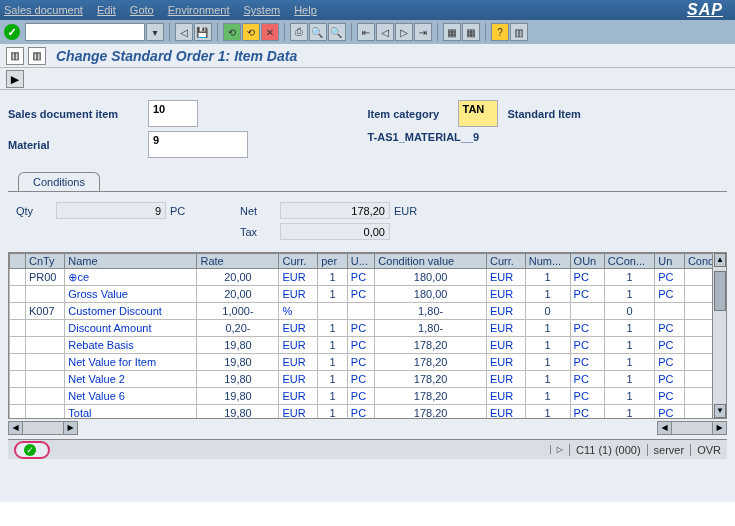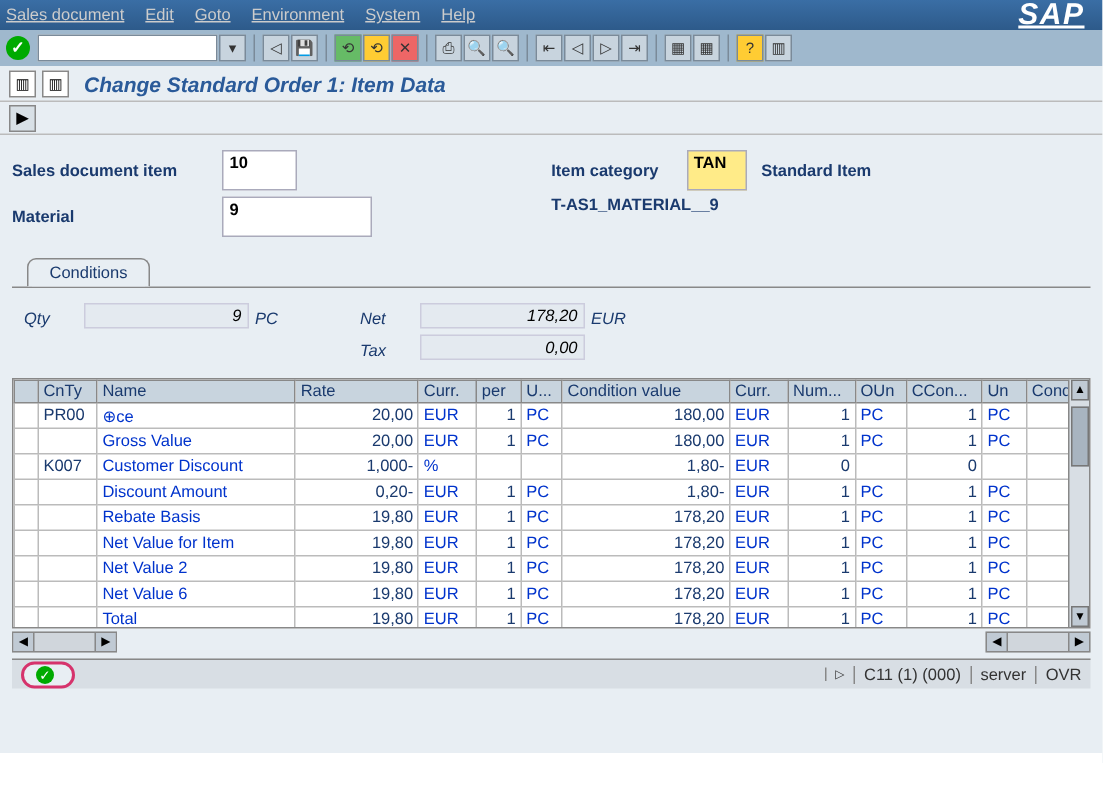--- a/index.html
+++ b/index.html
@@ -1,21 +1,21 @@
 <!DOCTYPE html>
 <html><head>
 <meta charset="utf-8">
 <style>
 * { box-sizing: border-box; margin: 0; padding: 0; font-family: Arial, sans-serif; font-size: 11px; }
 body { background: #fff; width: 735px; height: 526px; overflow: hidden; }
 
 
 .menubar { background: linear-gradient(#3a6ea5, #2d5a8a); height: 20px; display: flex; align-items: center; padding: 0 4px; color: #ccc; }
 .menubar span { margin-right: 14px; text-decoration: underline; cursor: default; }
-.menubar .sap-logo { margin-left: auto; font-weight: bold; font-size: 20px; color: #fff; font-style: italic; letter-spacing: 1px; margin-right: 8px; }
+.menubar .sap-logo { margin-left: auto; font-weight: bold; font-size: 16px; color: #fff; font-style: italic; letter-spacing: 1px; margin-right: 8px; }
 
 
 .toolbar { background: #9fb8cd; height: 24px; display: flex; align-items: center; padding: 0 4px; gap: 1px; }
 .toolbar .check { width: 16px; height: 16px; background: #0a0; border-radius: 50%; color: #fff; text-align: center; line-height: 16px; font-weight: bold; margin-right: 4px; }
 .toolbar .cmd-input { width: 120px; height: 18px; background: #fff; border: 1px solid #7a8a99; }
 .toolbar .sep { width: 1px; height: 18px; background: #7a8a99; margin: 0 4px; }
 .toolbar .tb-btn { width: 18px; height: 18px; border: 1px solid #7a8a99; background: #c8d4de; display: inline-flex; align-items: center; justify-content: center; font-size: 10px; color: #333; }
 .toolbar .tb-btn.yellow { background: #ffcc33; }
 .toolbar .tb-btn.green { background: #6b6; }
 .toolbar .tb-btn.red { background: #e66; }
@@ -39,31 +39,31 @@
 .row2col { display: flex; }
 .row2col > div { flex: 1; }
 
 
 .tabstrip { margin-top: 10px; border-bottom: 1px solid #888; display: flex; }
 .tab { background: #e8eef3; border: 1px solid #888; border-bottom: none; padding: 3px 14px; border-radius: 6px 6px 0 0; margin-left: 10px; color: #1a3a6e; }
 
 
 .summary { padding: 10px 8px 6px 8px; display: flex; gap: 40px; }
 .summary .col { display: flex; flex-direction: column; gap: 4px; }
-.summary .srow { display: flex; align-items: flex-end; font-style: italic; }
+.summary .srow { display: flex; align-items: center; }
 .summary .srow label { width: 40px; color: #1a3a6e; }
 .summary .srow .val { width: 110px; text-align: right; padding: 1px 4px; background: #e4eaf0; border: 1px solid #ccd; height: 17px; line-height: 15px; }
 .summary .srow .unit { margin-left: 4px; color: #1a3a6e; width: 30px; }
 
 
 .table-wrap { border: 1px solid #888; background: #fff; margin-top: 6px; height: 167px; overflow: hidden; position: relative; }
 table { border-collapse: collapse; width: 100%; }
 th { background: #c8d4de; border: 1px solid #888; padding: 1px 3px; font-weight: normal; color: #1a3a6e; text-align: left; height: 14px; white-space: nowrap; overflow: hidden; }
 td { border: 1px solid #bbb; padding: 1px 3px; height: 17px; color: #1a3a6e; white-space: nowrap; overflow: hidden; }
-td.num { text-align: right; }
+td.num { text-align: center; }
 td.link { color: #0033cc; }
 .row-sel { background: #fff; }
 .vscroll { position: absolute; right: 0; top: 0; bottom: 0; width: 14px; background: #d8dee4; border-left: 1px solid #888; }
 .vscroll .thumb { position: absolute; top: 18px; width: 12px; left: 1px; height: 40px; background: #a8b4c0; border: 1px solid #777; }
 .vscroll .arrow { position: absolute; width: 12px; height: 14px; left: 1px; background: #c0cad4; border: 1px solid #777; text-align: center; line-height: 12px; font-size: 8px; }
 
 
 .bottom-scroll { display: flex; margin-top: 2px; }
 .bottom-scroll .sb { height: 14px; background: #d0d6dc; border: 1px solid #888; display: flex; align-items: center; }
 .bottom-scroll .sb .arr { width: 14px; text-align: center; font-size: 8px; background: #c0cad4; border-right: 1px solid #888; height: 100%; line-height: 12px; }

